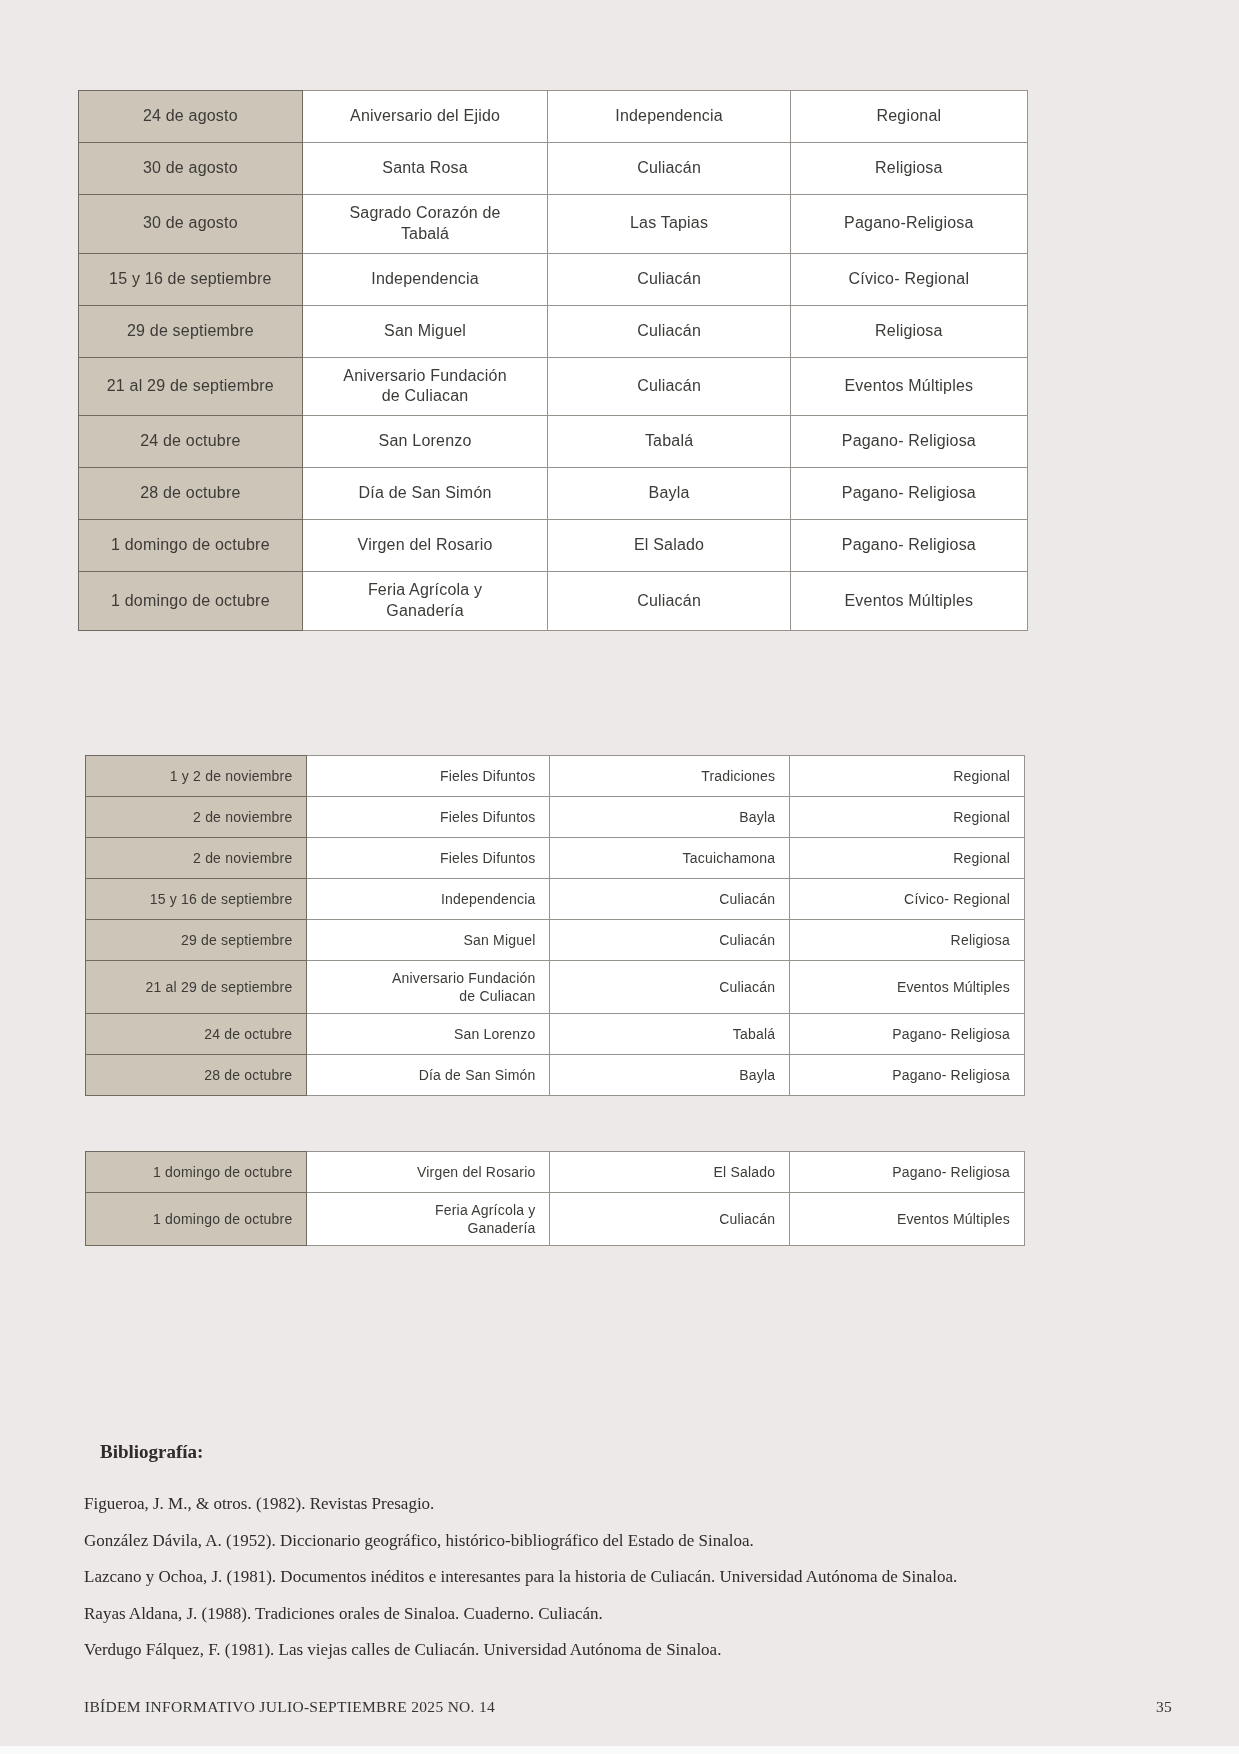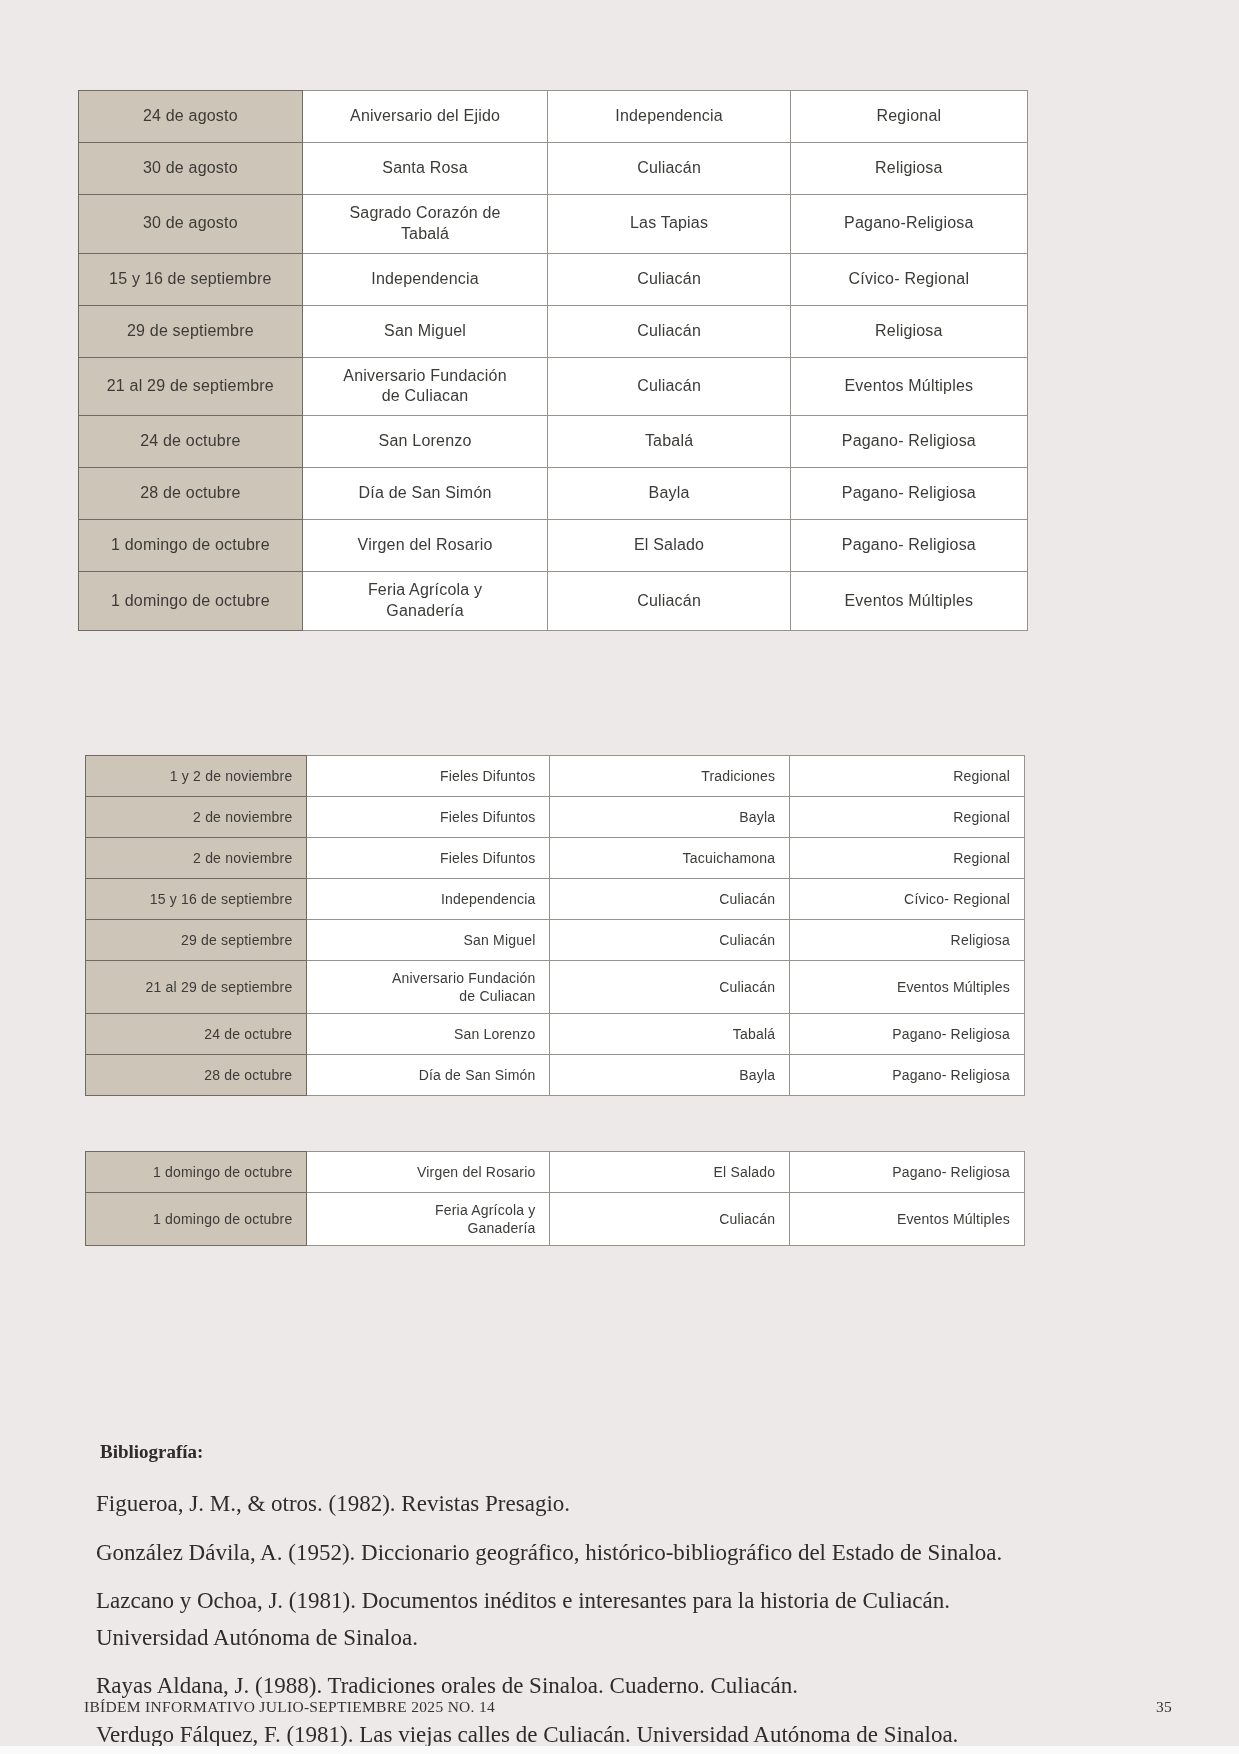--- a/index.html
+++ b/index.html
@@ -63,22 +63,22 @@
     color: #2f2c29;
     font-family: "Liberation Serif", serif;
   }
   .bibliography h3 {
     margin: 16px;
     font-size: 19px;
     line-height: 36px;
     font-weight: bold;
   }
   .bib-entry {
-    margin: 12px;
-    font-size: 23px;
+    margin: 0;
+    font-size: 17px;
     line-height: 36.5px;
     font-weight: normal;
   }
 
   
   .page-footer {
     position: absolute;
     left: 84px;
     right: 67px;
     top: 1698px;

